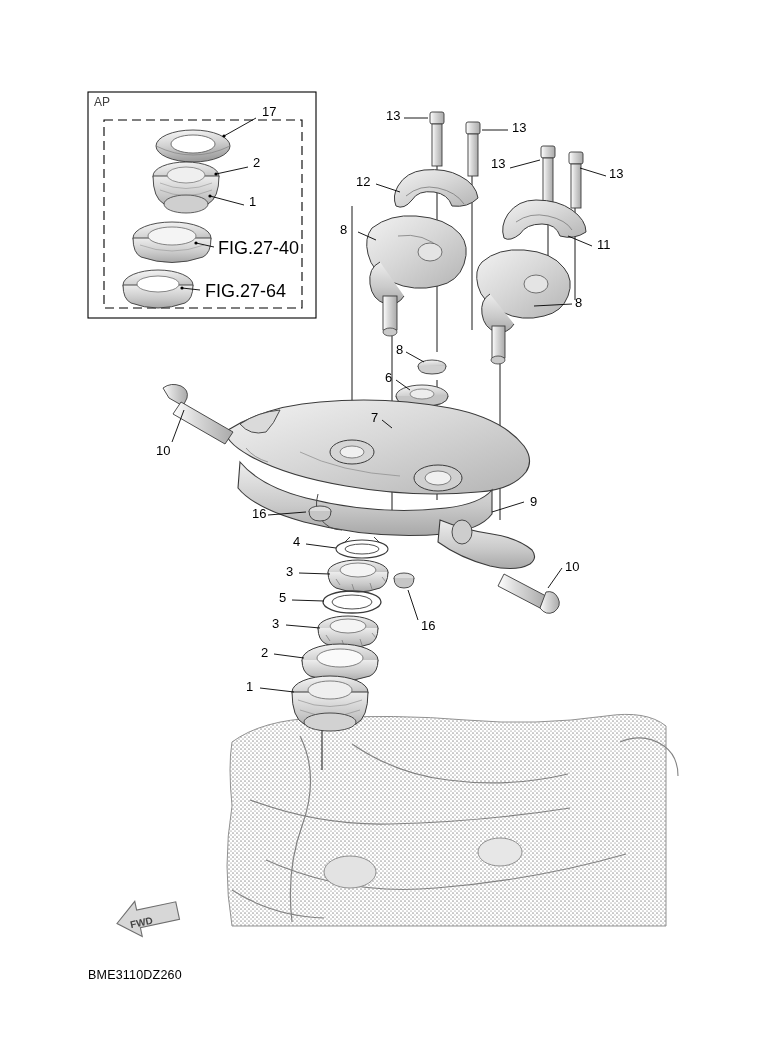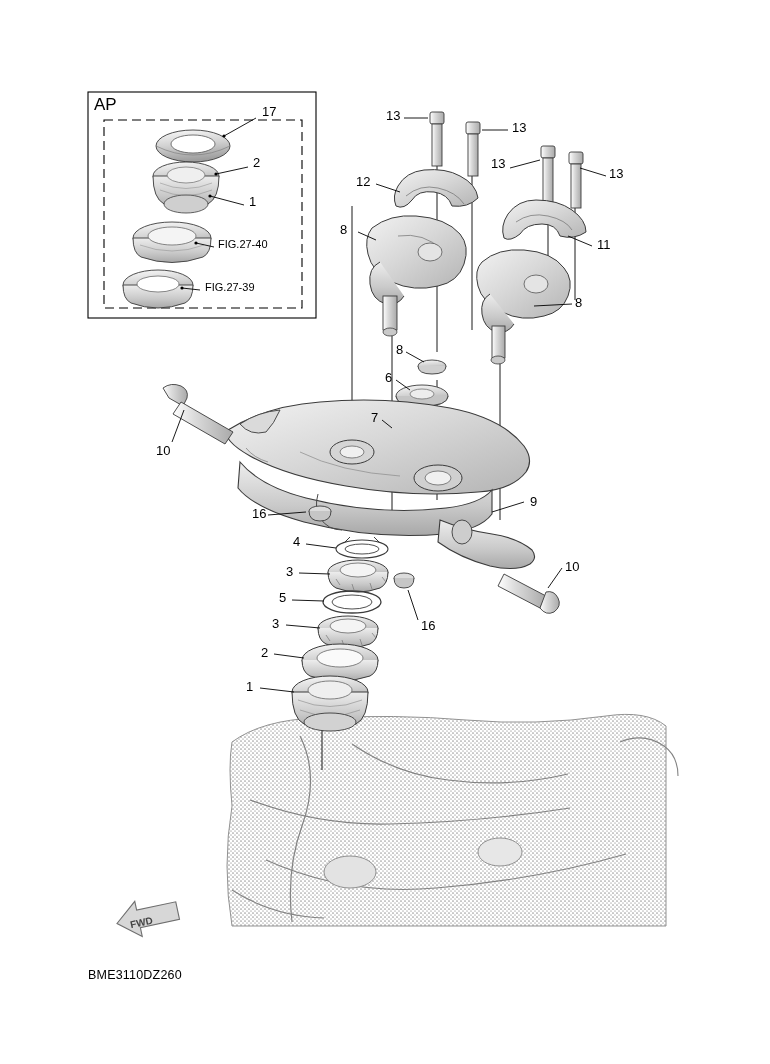--- a/index.html
+++ b/index.html
@@ -26,28 +26,28 @@
   }
   .callout {
     position: absolute;
     font-size: 13px;
     color: #000000;
     white-space: nowrap;
     font-family: "Liberation Sans", sans-serif;
   }
   .figref {
     position: absolute;
-    font-size: 11px;
+    font-size: 18px;
     color: #000000;
     white-space: nowrap;
   }
   .ap-label {
     position: absolute;
-    font-size: 17px;
-    color: #000000;
+    font-size: 12px;
+    color: #404040;
   }
   .partcode {
     position: absolute;
     font-size: 12.5px;
     letter-spacing: 0.2px;
     color: #000000;
     margin-top: 11px;
   }
   .fwd-text {
     position: absolute;
@@ -323,21 +323,21 @@
       <path d="M286,625 L320,628"></path>
       <path d="M274,654 L304,658"></path>
       <path d="M260,688 L294,692"></path>
     </g>
 
   </svg>
 
   <div class="ap-label" style="left:94px; top:95px;">AP</div>
 
   <div class="figref" style="left:218px; top:238px;">FIG.27-40</div>
-  <div class="figref" style="left:205px; top:281px;">FIG.27-39</div>
+  <div class="figref" style="left:205px; top:281px;">FIG.27-64</div>
 
   <div class="callout" style="left:262px; top:104px;">17</div>
   <div class="callout" style="left:253px; top:155px;">2</div>
   <div class="callout" style="left:249px; top:194px;">1</div>
 
   <div class="callout" style="left:386px; top:108px;">13</div>
   <div class="callout" style="left:512px; top:120px;">13</div>
   <div class="callout" style="left:491px; top:156px;">13</div>
   <div class="callout" style="left:609px; top:166px;">13</div>
 

